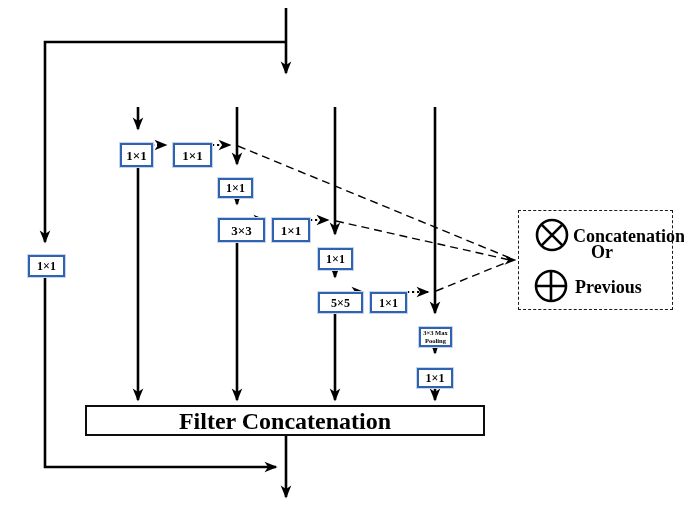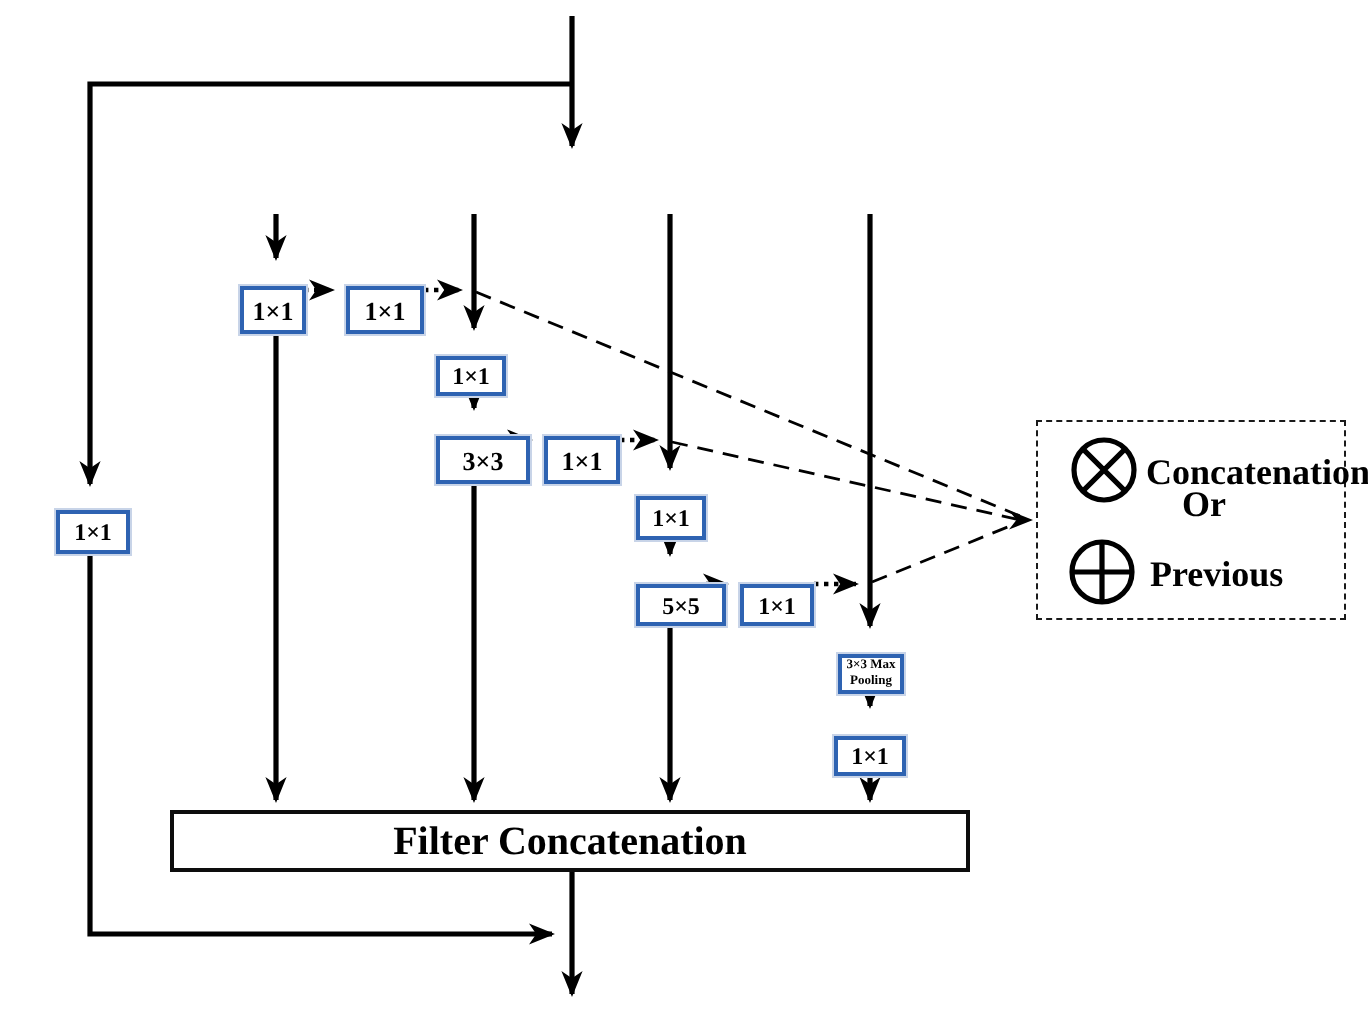--- a/index.html
+++ b/index.html
@@ -78,21 +78,21 @@
     <path class="d" d="M310,220 L328,220" marker-end="url(#ah)"></path>
     <path class="d" d="M353,292 L363,292" marker-end="url(#ah)"></path>
     <path class="d" d="M407,292 L428,292" marker-end="url(#ah)"></path>
 
     <path class="h" d="M238,146 L510,258"></path>
     <path class="h" d="M336,221 L510,260"></path>
     <path class="h" d="M436,291 L510,261"></path>
     <path d="M516.5,260 L504.5,255.3 L508.2,260 L504.5,264.7 Z" style="fill:var(--line)"></path>
   </svg>
 
-  <div class="mainbox" style="left:85px;top:405px;width:400px;height:31px;font-size:20px">
+  <div class="mainbox" style="left:85px;top:405px;width:400px;height:31px;font-size:24px">
     <span>Filter Concatenation</span>
   </div>
 
   <div class="node" style="left:28px;top:245px;width:37px;height:22px;font-size:12px">1×1</div>
 
   <div class="node" style="left:120px;top:133px;width:33px;height:24px">1×1</div>
   <div class="node" style="left:173px;top:133px;width:39px;height:24px">1×1</div>
 
   <div class="node" style="left:218px;top:168px;width:35px;height:20px;font-size:12px">1×1</div>
   <div class="node" style="left:218px;top:208px;width:47px;height:24px">3×3</div>

